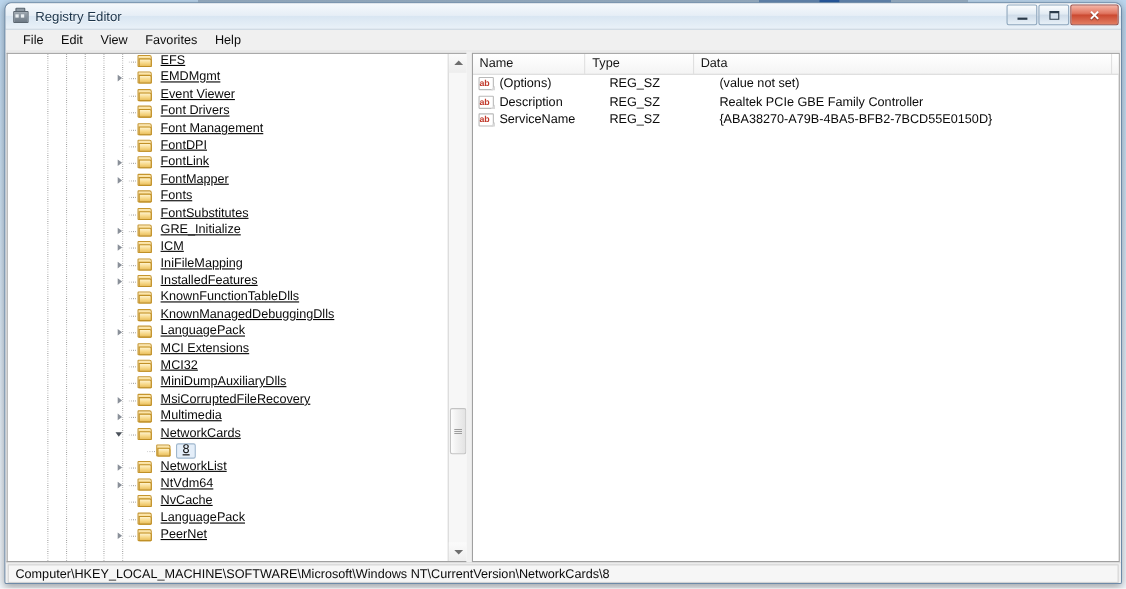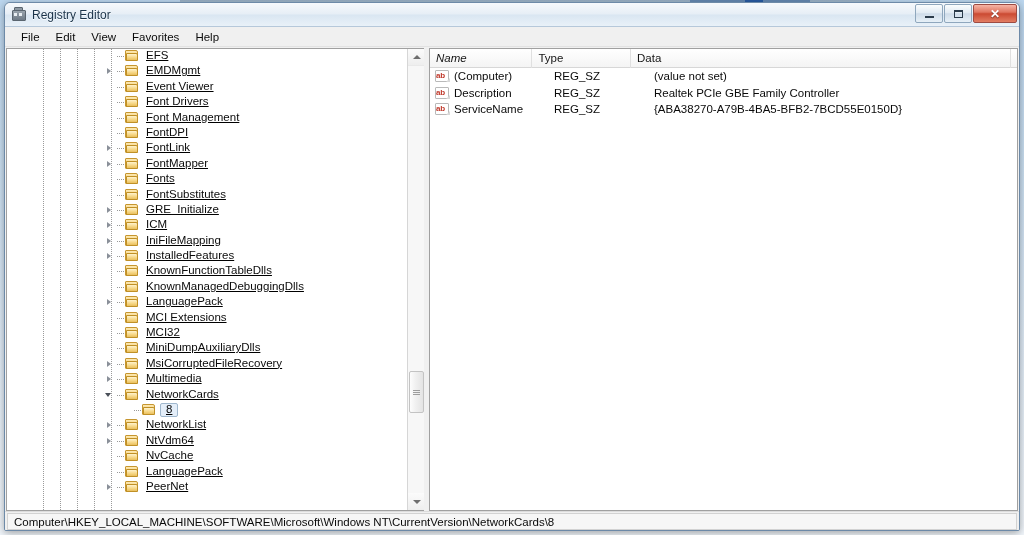--- a/index.html
+++ b/index.html
@@ -276,21 +276,21 @@
     border-bottom: 1px solid #d7d7d7;
   }
   .col-head {
     font-size: 11.5px;
     color: #151515;
     padding: 3px 0 0 6px;
     border-right: 1px solid #e0e0e0;
     white-space: nowrap;
     height: 19px;
   }
-  .col-name { width: 104px; font-style: italic; }
+  .col-name { width: 104px; }
   .col-type { width: 100px; }
   .col-data { width: 386px; }
   .col-pad  { flex: 1; border-right: none; }
 
   .list-row {
     display: flex;
     align-items: center;
     height: 16.5px;
     padding-left: 5px;
   }
@@ -745,21 +745,21 @@
           <div class="col-head col-data">Data</div>
           <div class="col-head col-pad"></div>
         </div>
         <div id="list-rows">
             <div class="list-row">
               <div class="ab-icon">
                 <div class="page"></div>
                 <div class="ab-text">ab</div>
                 <div class="fold"></div>
               </div>
-              <div class="cell cell-name">(Computer)</div>
+              <div class="cell cell-name">(Options)</div>
               <div class="cell cell-type">REG_SZ</div>
               <div class="cell cell-data">(value not set)</div>
             </div>
             <div class="list-row">
               <div class="ab-icon">
                 <div class="page"></div>
                 <div class="ab-text">ab</div>
                 <div class="fold"></div>
               </div>
               <div class="cell cell-name">Description</div>

